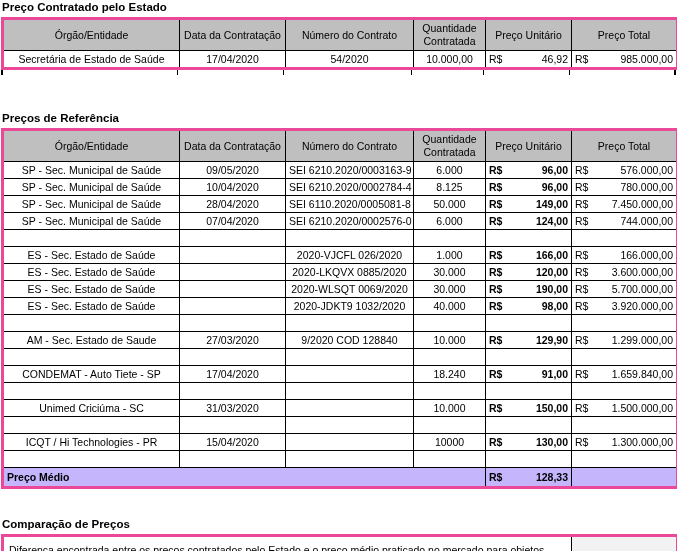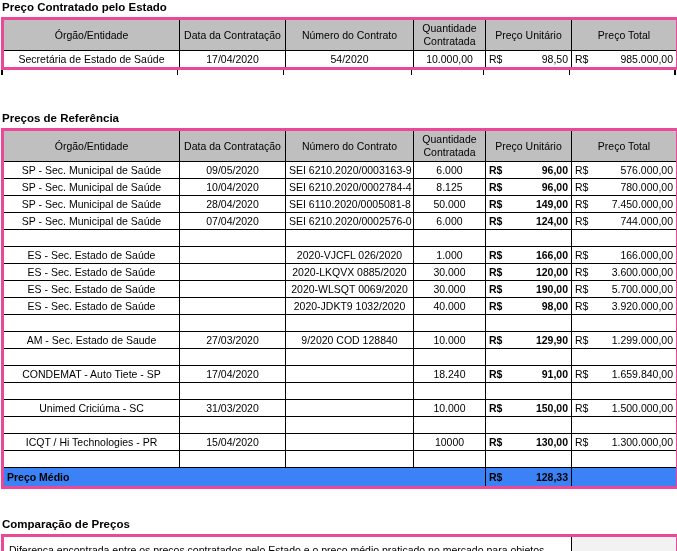--- a/index.html
+++ b/index.html
@@ -10,21 +10,21 @@
   .cw1{width:177px}.cw2{width:106px}.cw3{width:128px}.cw4{width:72px}.cw5{width:86px}.cw6{width:106px}
   .cwA{width:569px}.cwB{width:106px}
   .grid th{background:#bfbfbf;font-weight:normal;font-size:10.5px;line-height:13px;text-align:center;
            border:1px solid #000;height:30px;padding:0 2px;overflow:hidden;}
   .grid td{border:1px solid #000;font-size:10.5px;line-height:16px;height:16px;padding:0 3px;
            overflow:hidden;white-space:nowrap;vertical-align:middle;}
   .cell-orgao{text-align:center;}
   .cell-data,.cell-numero,.cell-quantidade{text-align:center;}
   .acct{display:flex;justify-content:space-between;}
   table.ref td.cell-unitario{font-weight:bold;}
-  tr.summary-row td{background:#3b82f6;font-weight:bold;height:18px;}
+  tr.summary-row td{background:#c4b5fd;font-weight:bold;height:18px;}
   td.summary-label{text-align:left;}
   .stub-row{display:flex;height:5px;width:675px;box-sizing:border-box;}
   .stub-row span{box-sizing:border-box;border-right:1px solid #000;height:5px;display:block;}
   .stub-row span:first-child{border-left:2px solid #000;}
   .stub-row span:last-child{border-right:2px solid #000;}
   .gap2{margin-top:37px;}
   .gap3{margin-top:29px;}
   table.comp td{height:38px;}
   td.comp-text{white-space:normal;line-height:15px;font-size:10.5px;padding:2px 5px;text-align:left;vertical-align:middle;}
   td.comp-value{background:#f2f2f2;font-weight:bold;font-size:11px;text-align:center;vertical-align:middle;}
@@ -57,21 +57,21 @@
       </thead>
       <tbody id="state-tbody">
           <tr>
             <td class="cell-orgao">Secretária de Estado de Saúde</td>
             <td class="cell-data">17/04/2020</td>
             <td class="cell-numero">54/2020</td>
             <td class="cell-quantidade">10.000,00</td>
             <td class="cell-unitario">
               <div class="acct">
                 <span>R$</span>
-                <span>98,50</span>
+                <span>46,92</span>
               </div>
             </td>
             <td class="cell-total">
               <div class="acct">
                 <span>R$</span>
                 <span>985.000,00</span>
               </div>
             </td>
           </tr>
         </tbody>

